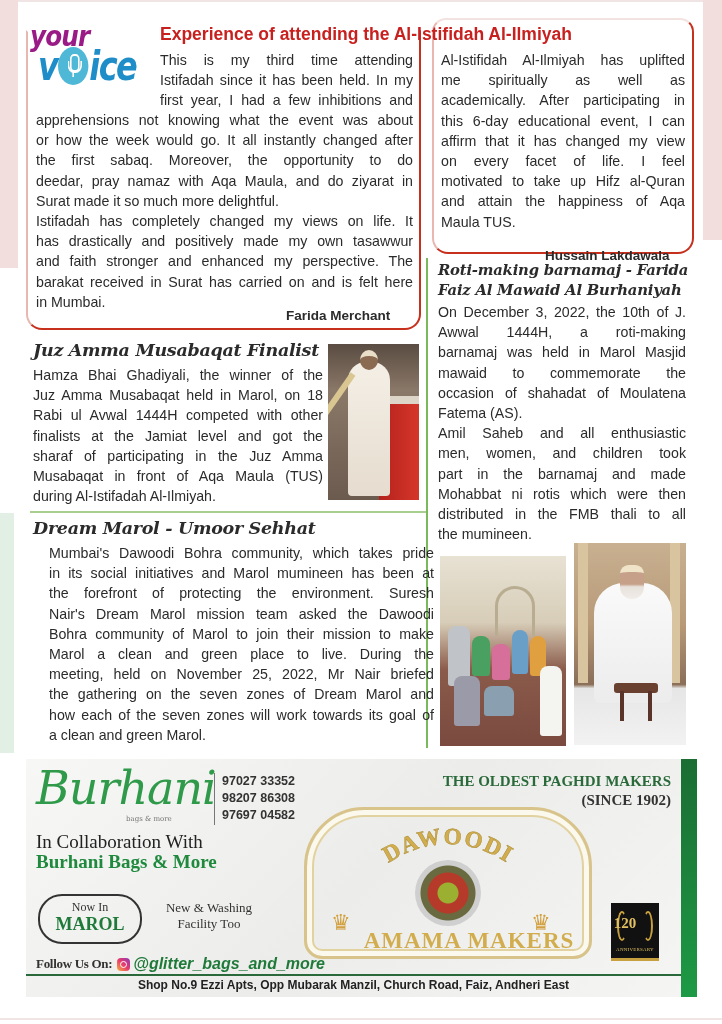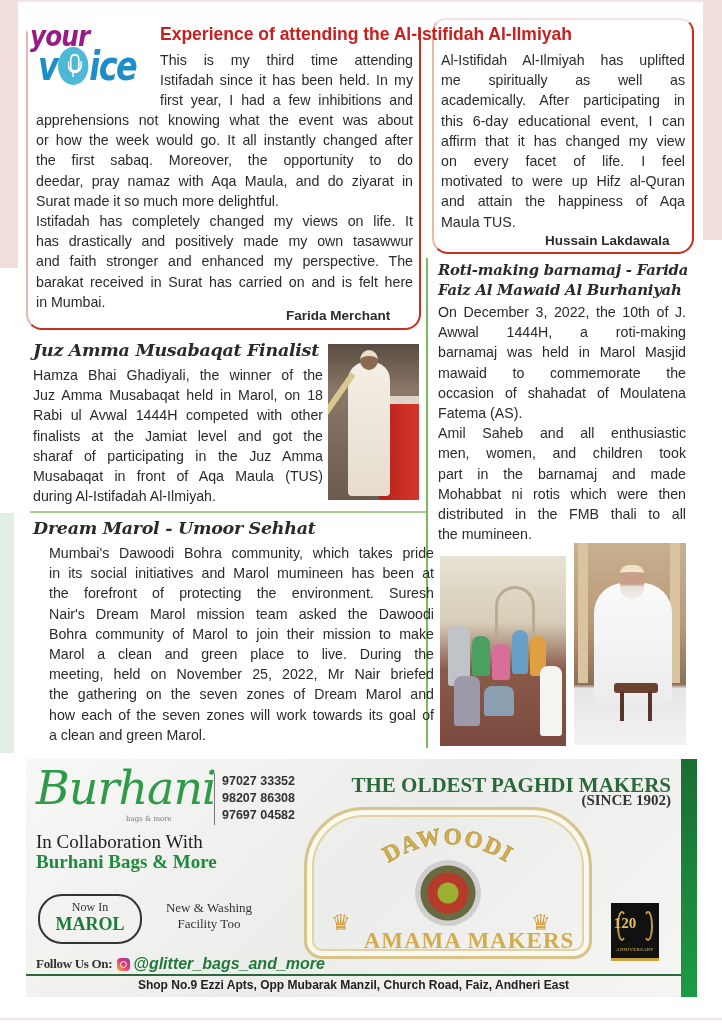--- a/index.html
+++ b/index.html
@@ -33,21 +33,21 @@
   .para { font-family: "Liberation Sans", sans-serif; font-size: 14.2px; line-height: 20.2px; color: #2b2b2b; text-align: justify; text-align-last: left; }
   .line { display:block; white-space: nowrap; text-align: justify; text-align-last: justify; }
   .line.last { text-align-last: left; }
 
   .p1 { left: 160px; top: 50px; width: 253px; }
   .p1b { left: 36px; top: 110px; width: 377px; }
   .p2 { left: 441px; top: 50px; width: 244px; }
 
   .sig { font-family: "Liberation Sans", sans-serif; font-weight: bold; font-size: 13.5px; color: #2b2b2b; white-space: nowrap; }
   .sig-farida { left: 286px; top: 308px; }
-  .sig-hussain { left: 545px; top: 233px; }
+  .sig-hussain { left: 545px; top: 248px; }
 
   
   .vline-mid { left: 426px; top: 258px; width: 2px; height: 490px; background: #7ab95c; }
   .hline-juz { left: 30px; top: 511px; width: 396px; height: 2px; background: #a9cf8f; }
 
   .sec-title { font-family: "DejaVu Serif", serif; font-weight: bold; font-style: italic; color: #2b2b2b; white-space: nowrap; }
   .t-juz { left: 33px; top: 340px; font-size: 17.5px; letter-spacing: -0.3px; }
   .t-dream { left: 33px; top: 518px; font-size: 17.5px; letter-spacing: -0.3px; }
   .t-roti { left: 438px; top: 260px; font-size: 14.8px; line-height: 20px; letter-spacing: -0.2px; }
 
@@ -89,21 +89,21 @@
   .marol-name { display:block; font-family: "Liberation Serif", serif; font-weight: bold; font-size: 18px; color: #1f7a3a; line-height: 18px; }
   .wash { position:absolute; left: 128px; top: 141px; width: 110px; text-align: center; font-family: "Liberation Serif", serif; font-size: 13px; line-height: 16px; color: #333; }
   .follow { position:absolute; left: 10px; top: 196px; display:flex; align-items:center; }
   .follow-label { font-family: "Liberation Serif", serif; font-weight: bold; font-size: 13px; color: #333; letter-spacing: -0.3px; }
   .ig-icon { display:inline-block; width: 13px; height: 13px; border-radius: 4px; background: linear-gradient(45deg,#f7b440,#e83a6a,#8a3ab8); margin: 0 3px 0 5px; position:relative; }
   .ig-icon::after { content:""; position:absolute; left:3px; top:3px; width:5px; height:5px; border:1.5px solid #fff; border-radius:50%; }
   .ig-handle { font-family: "Liberation Sans", sans-serif; font-weight: bold; font-size: 16px; color: #1f7a3a; font-style: italic; }
   .ad-hr { position:absolute; left: 0; top: 215px; width: 655px; height: 2px; background: #2a6a3a; }
   .address { position:absolute; left: 0; top: 219px; width: 655px; text-align:center; font-family: "Liberation Sans", sans-serif; font-weight: bold; font-size: 12px; color: #222; }
 
-  .oldest { position:absolute; right: 26px; top: 14px; font-family: "Liberation Serif", serif; font-weight: bold; font-size: 21px; color: #2a6a3a; white-space: nowrap; }
+  .oldest { position:absolute; right: 26px; top: 14px; font-family: "Liberation Serif", serif; font-weight: bold; font-size: 15px; color: #2a6a3a; white-space: nowrap; }
   .since { position:absolute; right: 26px; top: 33px; font-family: "Liberation Serif", serif; font-weight: bold; font-size: 15px; color: #333; }
 
   .dawoodi-frame { position:absolute; left: 278px; top: 48px; width: 288px; height: 152px; border: 3px solid #d8c48a; border-radius: 60px 60px 18px 18px; box-shadow: inset 0 0 0 5px #fbf8ee, inset 0 0 0 7px #e2d2a0; }
   .dawoodi-word { position:absolute; left: 0; top: 10px; width: 282px; height: 70px; }
   .amama { position:absolute; left: 0; top: 118px; width: 324px; text-align:center; font-family: "Liberation Serif", serif; font-weight: bold; font-size: 23px; color: #d2ad4e; letter-spacing: 1px; }
   .cap-ball { position:absolute; left: 108px; top: 50px; width: 66px; height: 66px; border-radius:50%; background: radial-gradient(circle at 50% 50%, #9bb030 0 10px, #b53a2a 11px 20px, #6a6a40 21px 27px, #cfcfcf 28px 33px); }
   .crown { position:absolute; top: 100px; font-size: 22px; color: #d2a040; }
   .crown-l { left: 24px; } .crown-r { left: 224px; }
 
   .anniv { position:absolute; left: 585px; top: 144px; width: 48px; height: 58px; background: #111; border-bottom: 3px solid #c8a040; }
@@ -155,21 +155,21 @@
 </div>
 <div class="abs sig sig-farida">Farida Merchant</div>
 
 <div class="abs para p2">
   <span class="line">Al-Istifidah Al-Ilmiyah has uplifted</span>
   <span class="line">me spiritually as well as</span>
   <span class="line">academically. After participating in</span>
   <span class="line">this 6-day educational event, I can</span>
   <span class="line">affirm that it has changed my view</span>
   <span class="line">on every facet of life. I feel</span>
-  <span class="line">motivated to were up Hifz al-Quran</span>
+  <span class="line">motivated to take up Hifz al-Quran</span>
   <span class="line">and attain the happiness of Aqa</span>
   <span class="line last">Maula TUS.</span>
 </div>
 <div class="abs sig sig-hussain">Hussain Lakdawala</div>
 
 <div class="abs vline-mid"></div>
 <div class="abs hline-juz"></div>
 
 <div class="abs sec-title t-juz">Juz Amma Musabaqat Finalist</div>
 <div class="abs para p-juz">

